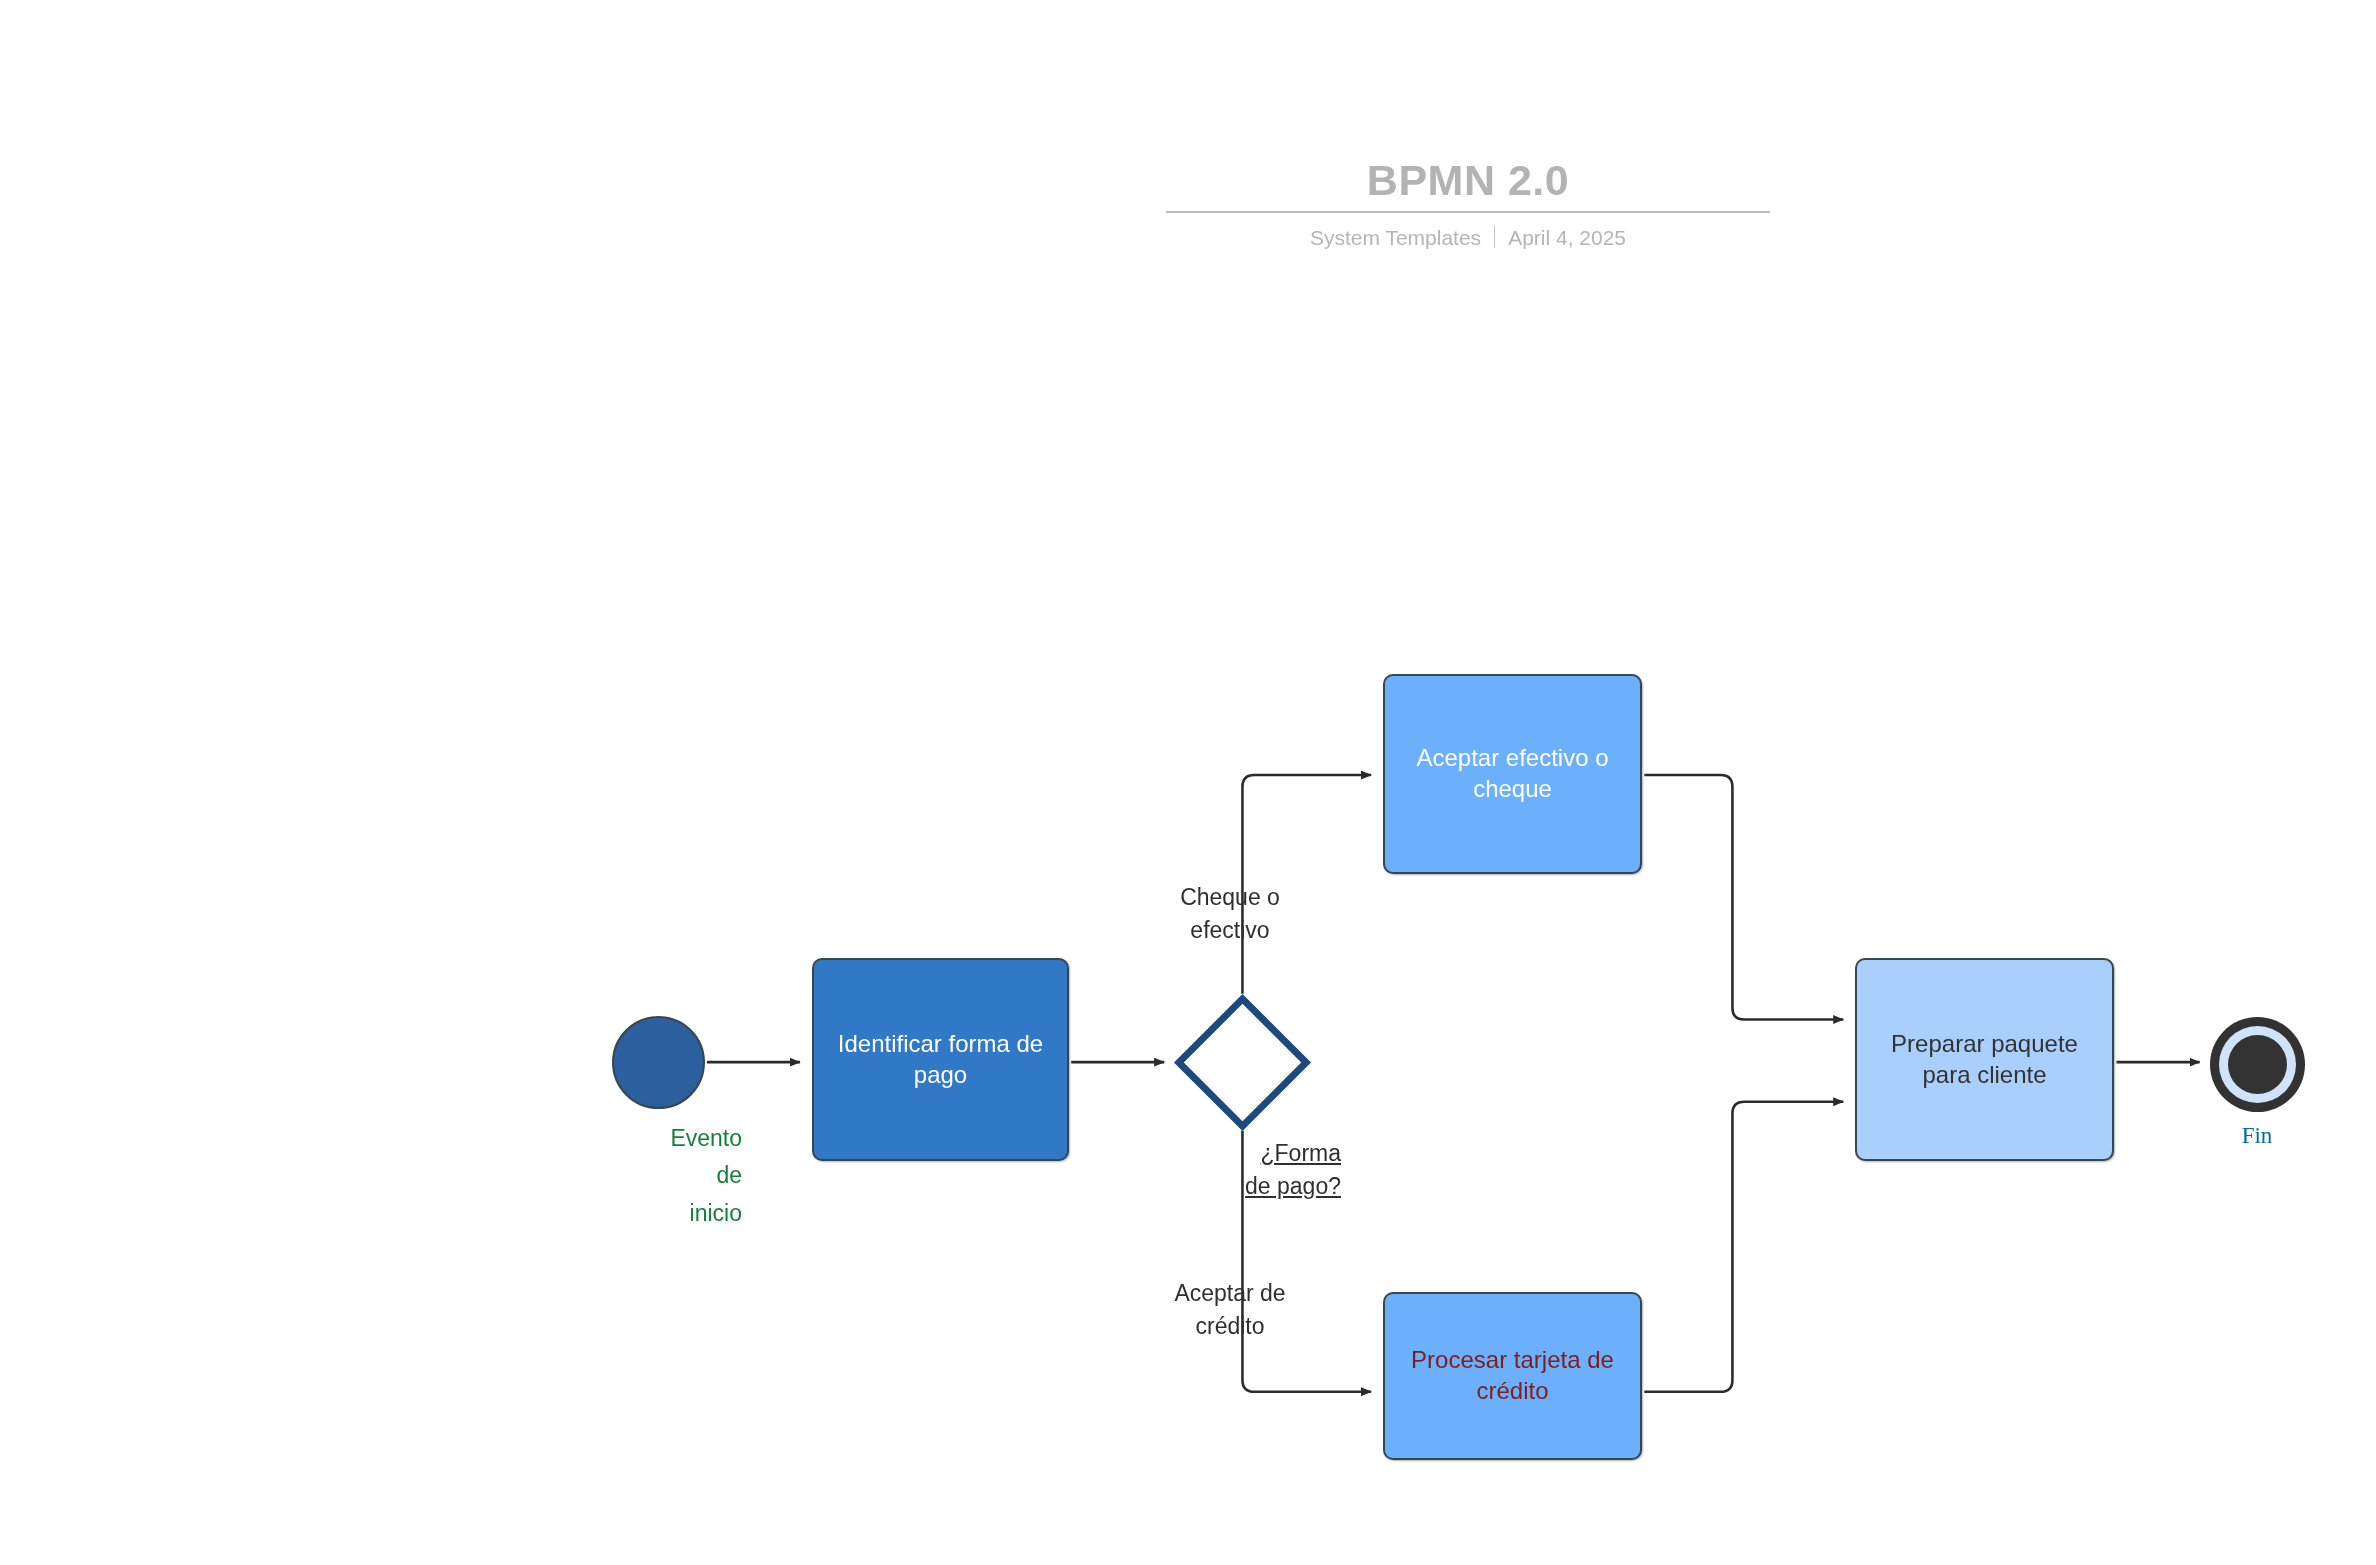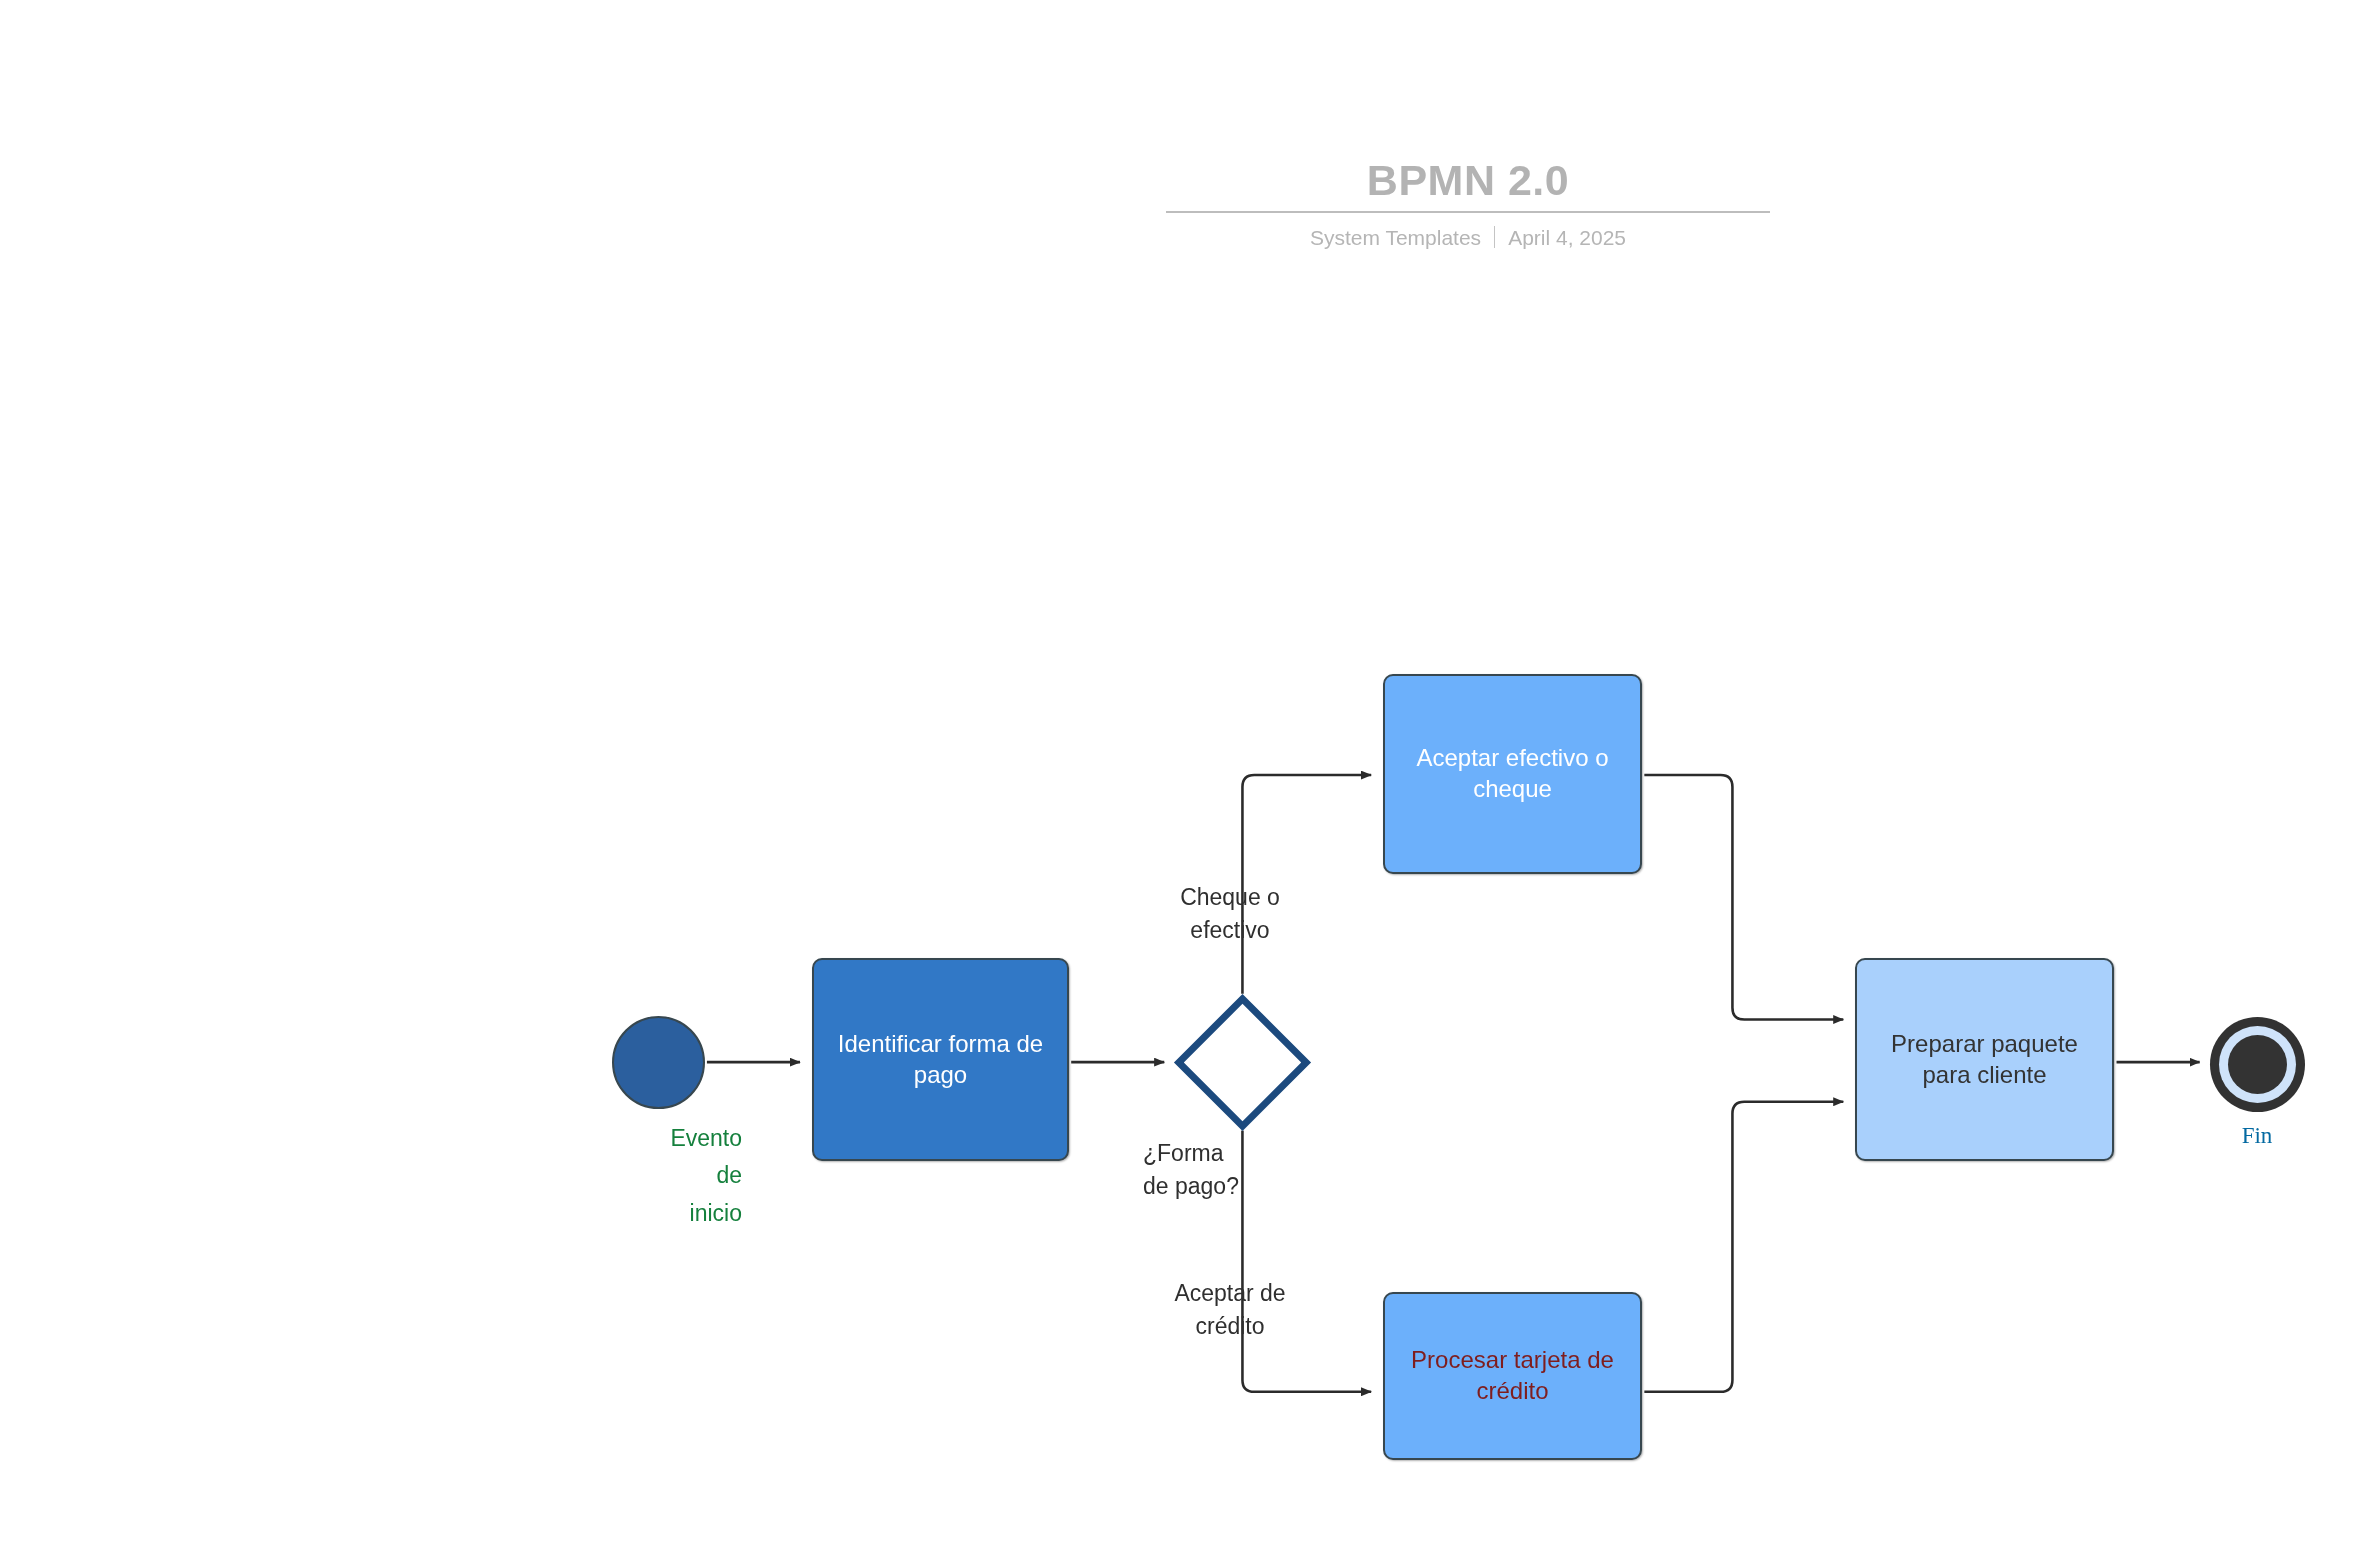--- a/index.html
+++ b/index.html
@@ -147,24 +147,25 @@
     width: 97px; height: 97px;
     background: #ffffff;
     border: 7px solid #1c4a7e;
     transform: rotate(45deg);
     box-sizing: border-box;
   }
   #label-forma-pago {
     position: absolute;
     left: 1143px; top: 1137px;
     width: 198px;
-    text-align: left;
+    text-align: right;
     font-size: 23px;
     color: #2f2f2f;
     line-height: 1.43;
+    text-decoration: underline;
   }
 
   
   .branch-label {
     position: absolute;
     text-align: center;
     font-size: 23px;
     color: #2f2f2f;
     line-height: 1.43;
     white-space: nowrap;

